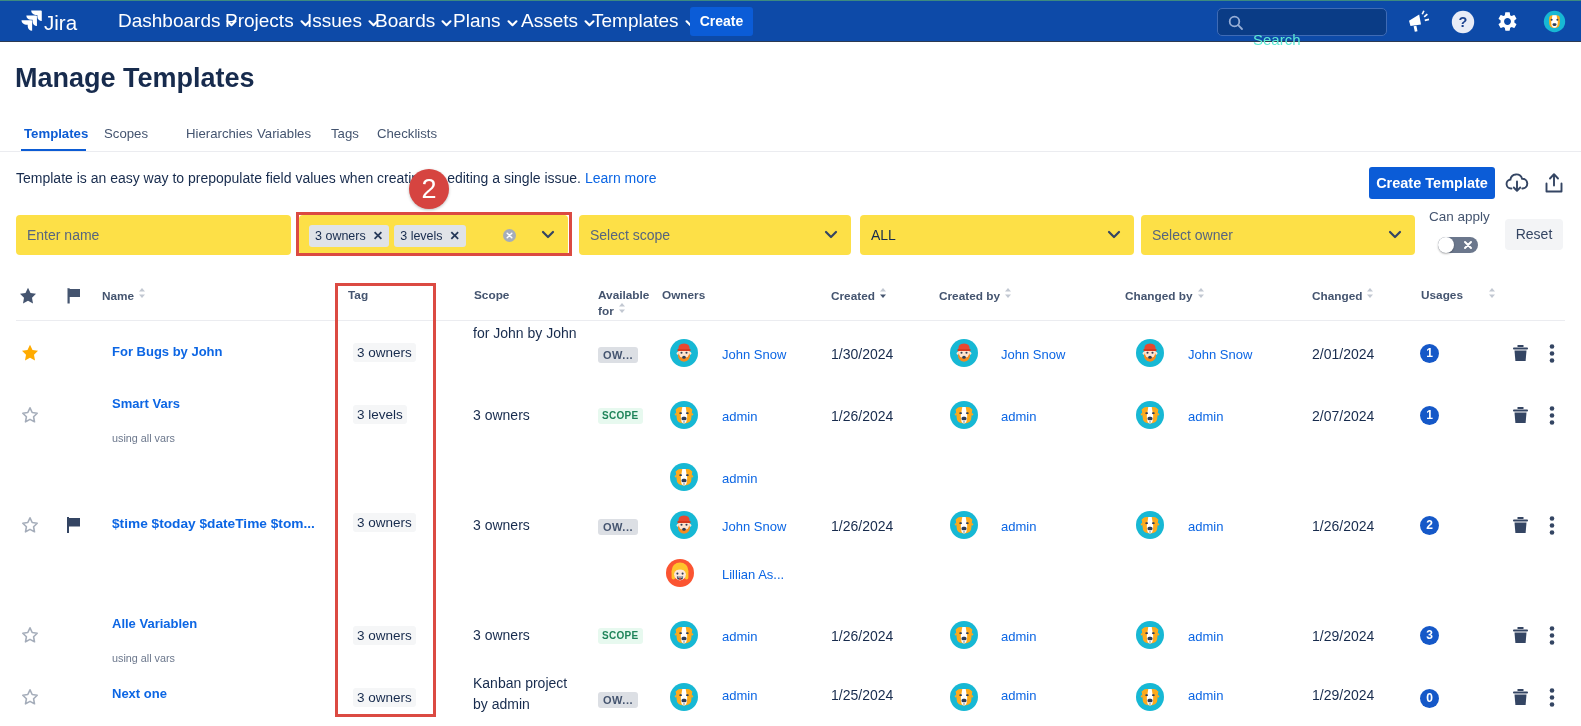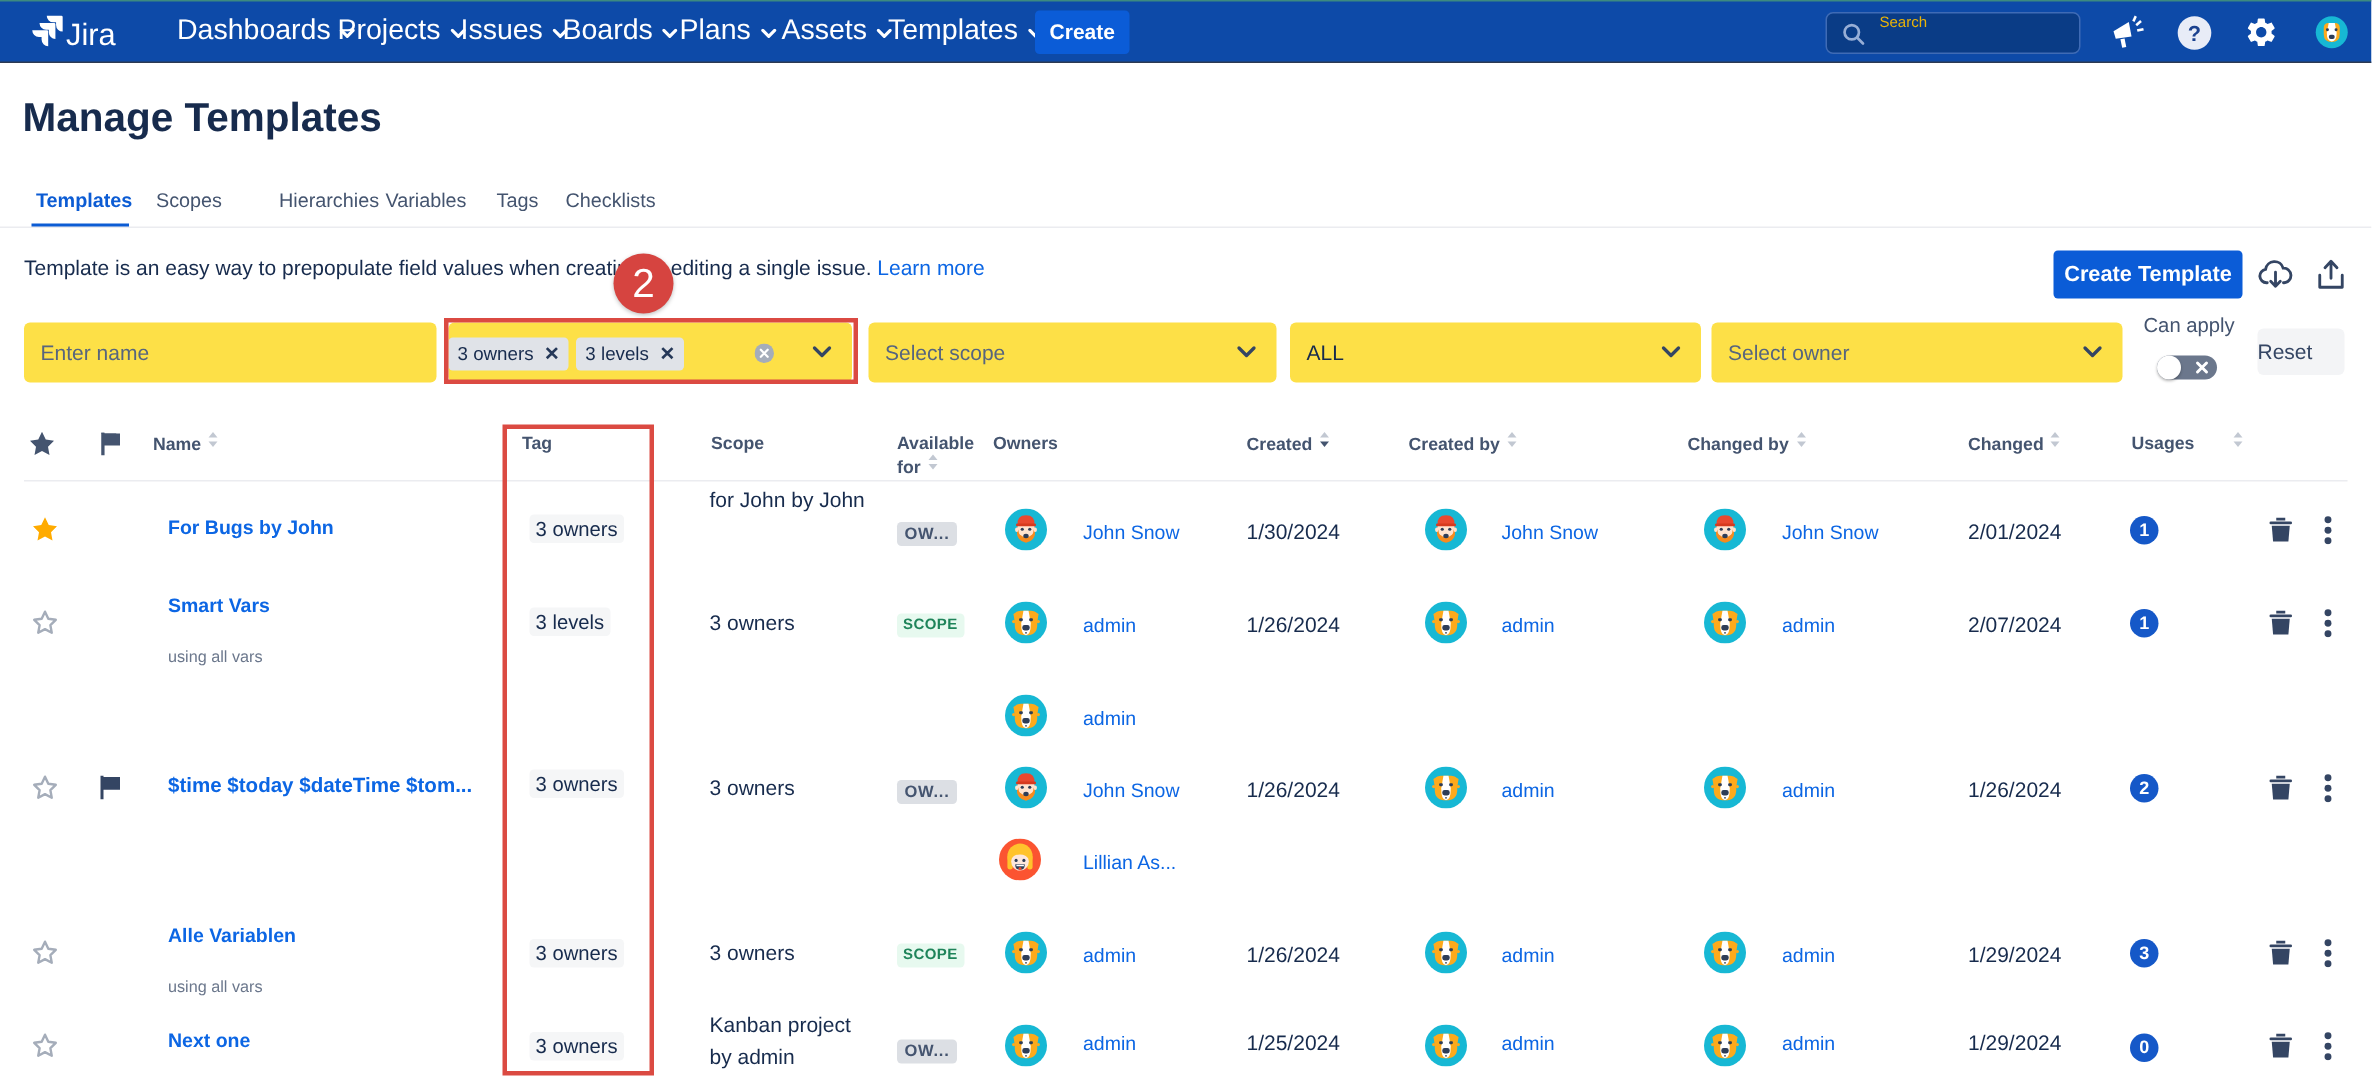--- a/index.html
+++ b/index.html
@@ -6,21 +6,21 @@
 html,body{width:1581px;height:726px;overflow:hidden}
 body{font-family:"Liberation Sans",sans-serif;background:#fff;position:relative;color:#172b4d}
 .abs{position:absolute}
 
 #nav{position:absolute;left:0;top:0;width:1581px;height:42px;background:#0d4aa8;border-top:1px solid #3d8a80;border-bottom:1px solid #2c3a52}
 #nav .item{position:absolute;top:0;height:40px;line-height:40px;color:#fff;font-size:19px;font-weight:400;white-space:nowrap}
 .navchev{display:inline-block;margin-left:6px}
 #logo{position:absolute;left:21px;top:9px}
 #createbtn{position:absolute;left:690px;top:6px;width:63px;height:29px;background:#0b5cd7;border-radius:3px;color:#fff;font-size:14px;font-weight:700;text-align:center;line-height:29px}
 #searchbox{position:absolute;left:1217px;top:7px;width:170px;height:28px;background:#0a3c86;border:1px solid #3f6bb5;border-radius:5px}
-#searchbox span{position:absolute;left:35px;top:1px;color:#eab308;font-size:10px}
+#searchbox span{position:absolute;left:35px;top:22px;color:#5eead4;font-size:15px}
 #searchbox svg{position:absolute;left:10px;top:6px}
 
 #h1{position:absolute;left:15px;top:63px;font-size:27px;font-weight:700;color:#172b4d}
 #tabs{position:absolute;left:0;top:151px;width:1581px;height:1px;background:#ebecf0}
 .tab{position:absolute;top:126px;font-size:13.2px;color:#44546f;font-weight:400}
 .tab.active{color:#0c5cd4;font-weight:700}
 #tabline{position:absolute;left:21px;top:149px;width:65px;height:3px;background:#0c5cd4}
 
 #desc{position:absolute;left:16px;top:170px;font-size:14px;color:#172b4d}
 #desc a{color:#0c66e4;text-decoration:none}
@@ -31,21 +31,21 @@
 .field .chev{position:absolute;right:13px;top:15px;line-height:0}
 .field .chev svg{display:block}
 #redsel{position:absolute;left:296px;top:212px;width:276px;height:44px;border:3px solid #db4a42}
 #redcol{position:absolute;left:335px;top:283px;width:101px;height:434px;border:3px solid #db4a42}
 .chip{display:inline-block;height:22px;background:#e0e3e8;border-radius:3px;font-size:12.5px;color:#172b4d;line-height:22px;padding:0 6px;margin-right:5px;vertical-align:middle}
 .chip b{font-weight:700;margin-left:7px;color:#253858}
 
 #canapply{position:absolute;left:1429px;top:209px;font-size:13.5px;color:#44546f}
 #toggle{position:absolute;left:1438px;top:237px;width:40px;height:16px;background:#6b778c;border-radius:8px}
 #toggle .knob{position:absolute;left:0;top:0;width:16px;height:16px;background:#fff;border-radius:50%;box-shadow:0 1px 2px rgba(0,0,0,.3)}
-#reset{position:absolute;left:1505px;top:219px;width:58px;height:31px;background:#f3f4f6;border-radius:4px;color:#344563;font-size:14px;text-align:left;line-height:31px}
+#reset{position:absolute;left:1505px;top:219px;width:58px;height:31px;background:#f3f4f6;border-radius:4px;color:#344563;font-size:14px;text-align:center;line-height:31px}
 
 #thead{position:absolute;left:0;top:281px;width:1581px;font-size:11.8px;font-weight:700;color:#44546f;line-height:15px}
 #thead .col{position:absolute;white-space:nowrap}
 #headline{position:absolute;left:16px;top:320px;width:1549px;height:1px;background:#ebecf0}
 .sort{display:inline-block;margin-left:4px;position:relative;top:-1px}
 
 
 .cell{position:absolute;white-space:nowrap;font-size:14px;color:#172b4d}
 .cell.rowname{font-size:13px;font-weight:700;color:#0c66e4}
 .cell.sub{font-size:10.8px;color:#6b778c}
@@ -147,21 +147,21 @@
   <path d="M6.5 17.5 H6 a4.5 4.5 0 0 1-.6-8.95 6 6 0 0 1 11.7-.8A4.8 4.8 0 0 1 17.7 17.5h-.4" fill="none" stroke="#344563" stroke-width="1.9" stroke-linecap="round"></path>
   <path d="M12 10.5 V19.5 M8.8 16.5 12 19.8 15.2 16.5" fill="none" stroke="#344563" stroke-width="1.9" stroke-linecap="round" stroke-linejoin="round"></path>
 </svg>
 
 <svg class="abs" style="left:1542px;top:171px" width="24" height="24" viewBox="0 0 24 24">
   <path d="M4.5 12.5 V20.5 H19.5 V12.5" fill="none" stroke="#344563" stroke-width="1.9" stroke-linecap="round" stroke-linejoin="round"></path>
   <path d="M12 14.5 V3.5 M8 7.5 12 3.2 16 7.5" fill="none" stroke="#344563" stroke-width="1.9" stroke-linecap="round" stroke-linejoin="round"></path>
 </svg>
 
 <div class="field" style="left:16px;width:275px">Enter name</div>
-<div class="field" style="left:299px;width:269px;color:#172b4d;padding-left:0">
+<div class="field" style="left:299px;width:269px;color:#172b4d;padding-left:10px">
   <span class="chip">3 owners<b>✕</b></span><span class="chip">3 levels<b>✕</b></span>
   <svg class="abs" style="right:52px;top:14px" width="13" height="13" viewBox="0 0 13 13">
       <circle cx="6.5" cy="6.5" r="6.5" fill="#a5adba"></circle>
       <path d="M4.2 4.2 8.8 8.8 M8.8 4.2 4.2 8.8" stroke="#fff" stroke-width="1.5" stroke-linecap="round"></path>
     </svg>
   <span class="chev">
       <svg width="14" height="9" viewBox="0 0 14 9">
         <path d="M2 2 7 7 12 2" stroke="#344563" stroke-width="2.2" fill="none" stroke-linecap="round" stroke-linejoin="round"></path>
       </svg>
     </span>

